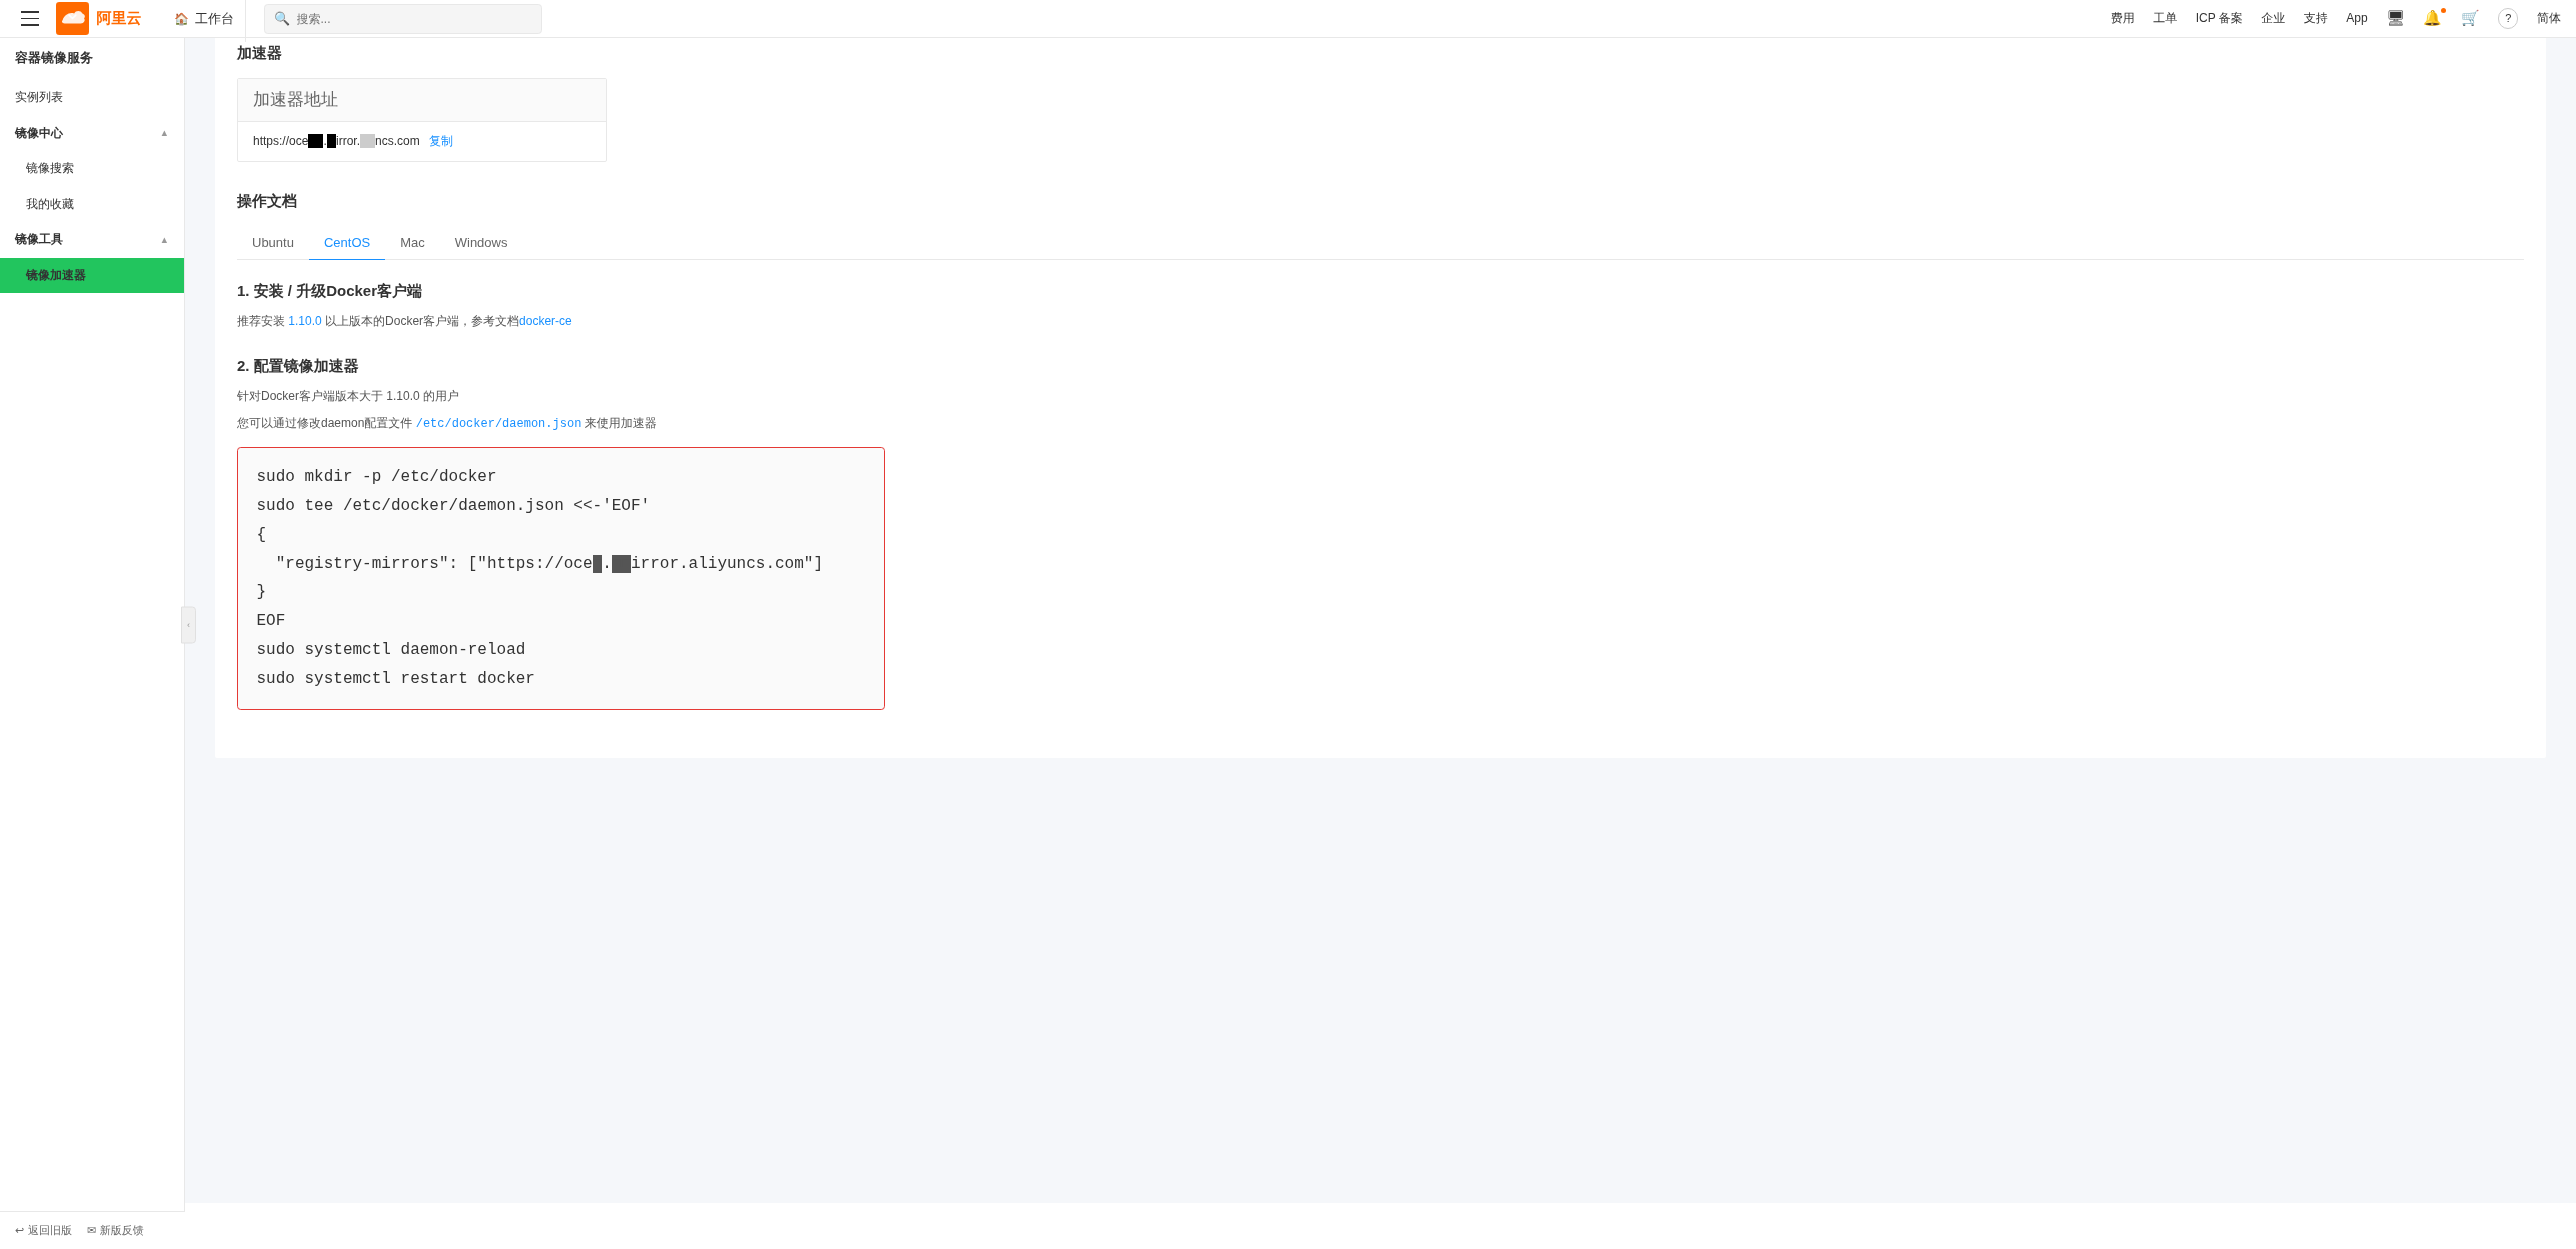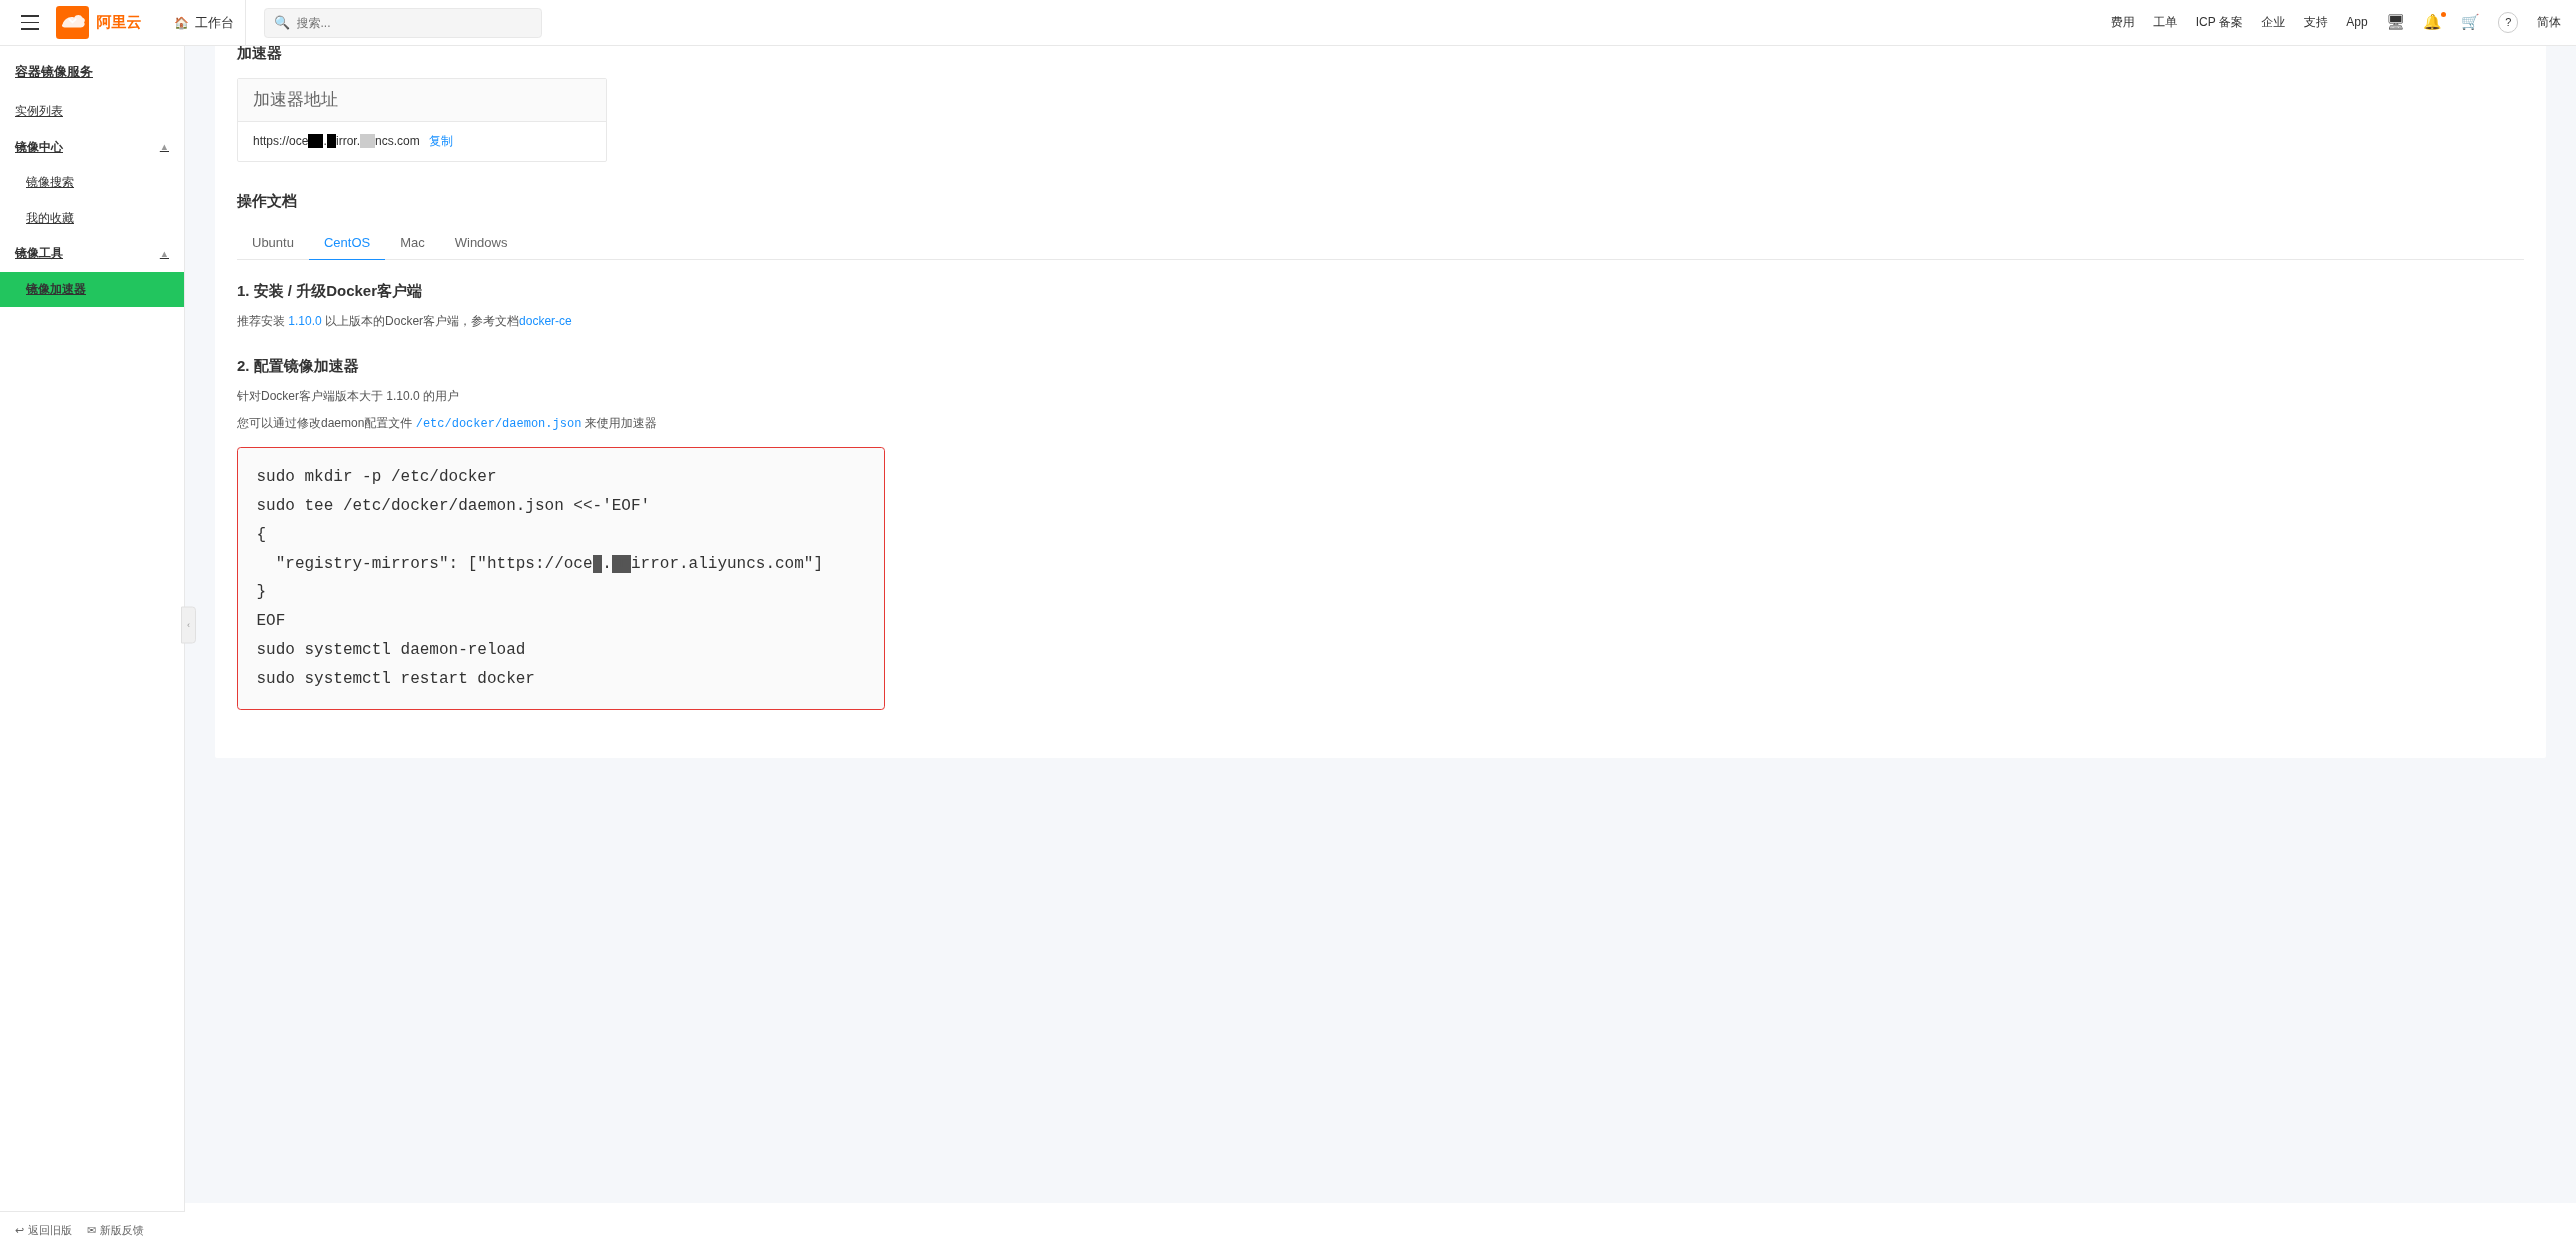--- a/index.html
+++ b/index.html
@@ -2,21 +2,21 @@
 <html style="font-size:15px"><head>
   <meta charset="utf-8">
   <style>
     * { margin: 0; padding: 0; box-sizing: border-box; }
     body { font-family: -apple-system, BlinkMacSystemFont, "PingFang SC", "Microsoft YaHei", sans-serif; font-size: 13px; color: #333; background: #fff; }
 
     
     .top-nav {
       display: flex;
       align-items: center;
-      height: 46px;
+      height: 38px;
       background: #fff;
       border-bottom: 0.9px solid #e8e8e8;
       padding: 0 15px;
       position: fixed;
       top: 0; left: 0; right: 0;
       z-index: 100;
     }
     .nav-menu-btn {
       width: 30px; height: 30px;
       display: flex; flex-direction: column; justify-content: center; align-items: center; gap: 4.6px;
@@ -70,23 +70,22 @@
       border-radius: 50%;
     }
 
     
     .sidebar {
       width: 185px;
       background: #fff;
       border-right: 0.9px solid #e8e8e8;
       flex-shrink: 0;
       position: fixed;
-      top: 46px; bottom: 0; left: 0;
+      top: 32px; bottom: 0; left: 0;
       overflow-y: auto;
-      text-decoration: underline;
     }
     .sidebar-title {
       font-size: 13px; font-weight: bold; color: #333;
       padding: 16.7px 15px 13px;
     }
     .sidebar-item {
       display: flex; align-items: center;
       padding: 9.3px 15px;
       cursor: pointer;
       font-size: 12px; color: #333;

